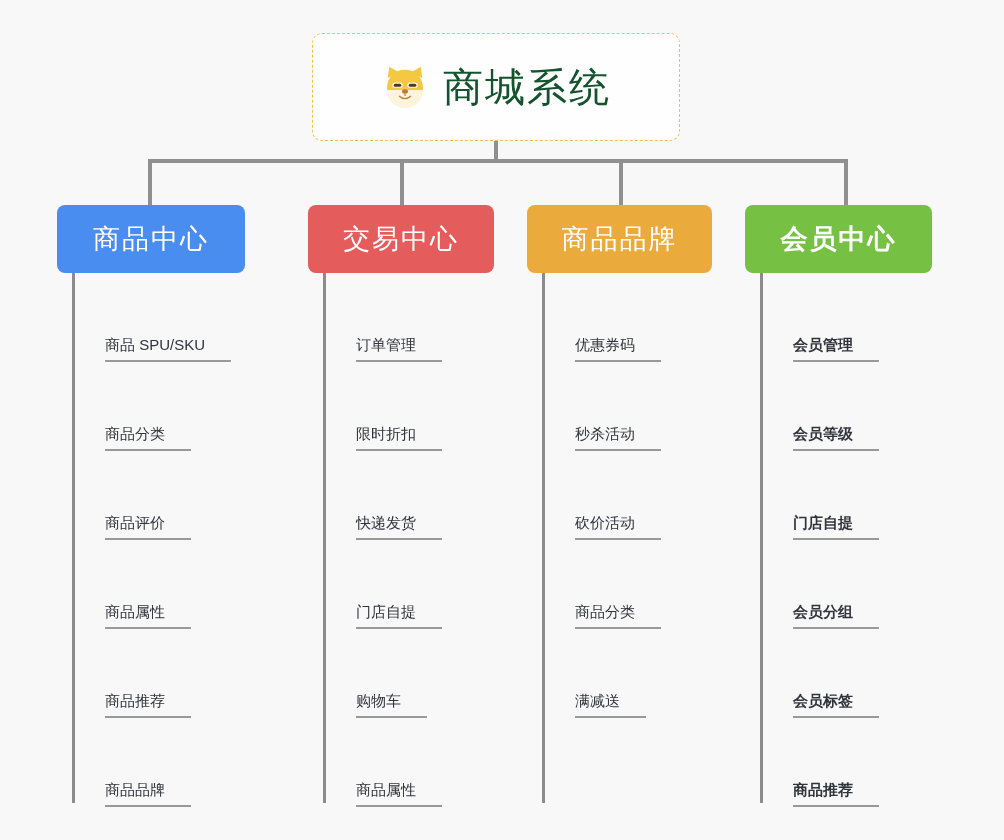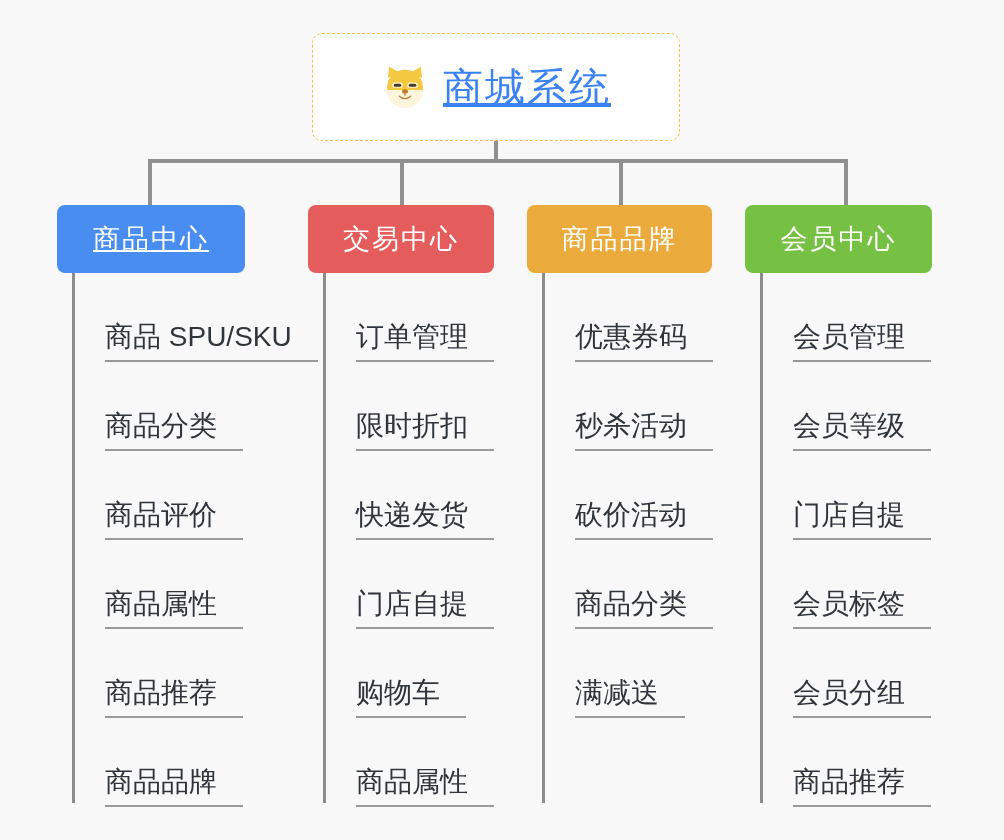--- a/index.html
+++ b/index.html
@@ -92,21 +92,21 @@
     position: relative;
     height: 89px;
     display: flex;
     align-items: flex-end;
     padding-left: 48px;
     box-sizing: border-box;
   }
   .leaf-label {
     position: relative;
     display: inline-block;
-    font-size: 28px;
+    font-size: 15px;
     line-height: 1.1;
     color: #30353c;
     white-space: nowrap;
     padding-bottom: 7px;
     padding-right: 26px;
     border-bottom: 2px solid #999999;
   }
 </style>
 </head>
 <body style="background: rgb(248, 248, 248);">
@@ -126,34 +126,34 @@
       <rect x="15" y="26" width="14" height="7" rx="3.5" fill="#fdf4dc"></rect>
       <rect x="35" y="26" width="14" height="7" rx="3.5" fill="#fdf4dc"></rect>
       <rect x="17" y="27.5" width="10" height="4" rx="2" fill="#4a3a20"></rect>
       <rect x="37" y="27.5" width="10" height="4" rx="2" fill="#4a3a20"></rect>
 
       <ellipse cx="32" cy="38" rx="4" ry="3" fill="#b97f33"></ellipse>
 
       <path d="M32 41 L32 44" stroke="#b97f33" stroke-width="1.6" fill="none"></path>
       <path d="M24 44 q8 7 16 0" stroke="#b97f33" stroke-width="1.6" fill="none"></path>
     </svg>
-    <span class="root-title" style="color: #3b82f6; text-decoration: underline;">商城系统</span>
+    <span class="root-title" style="color: #14532d;">商城系统</span>
   </div>
 
   <div class="conn conn-v" style="left: 494px; top: 141px; height: 22px; background: rgb(144, 144, 144);"></div>
 
   <div class="conn conn-h" style="left: 148px; top: 159px; width: 700px; background: rgb(144, 144, 144);"></div>
 
   <div class="conn conn-v" style="left: 148px; top: 159px; height: 48px; background: rgb(144, 144, 144);"></div>
   <div class="conn conn-v" style="left: 400px; top: 159px; height: 48px; background: rgb(144, 144, 144);"></div>
   <div class="conn conn-v" style="left: 619px; top: 159px; height: 48px; background: rgb(144, 144, 144);"></div>
   <div class="conn conn-v" style="left: 844px; top: 159px; height: 48px; background: rgb(144, 144, 144);"></div>
 
   <div class="column" style="left:57px; width:188px;">
-    <div class="cat-box" style="width: 188px; background: rgb(74, 141, 240); text-decoration: underline;">
+    <div class="cat-box" style="width: 188px; background: rgb(74, 141, 240);">
       <span>商品中心</span>
     </div>
     <div class="leaf-list">
       <div class="spine" style="height:530px;"></div>
       <div class="leaf">
           <span class="leaf-label">商品 SPU/SKU</span>
         </div>
       <div class="leaf">
           <span class="leaf-label">商品分类</span>
         </div>
@@ -216,40 +216,40 @@
         </div>
       <div class="leaf">
           <span class="leaf-label">商品分类</span>
         </div>
       <div class="leaf">
           <span class="leaf-label">满减送</span>
         </div>
     </div>
   </div>
 
-  <div class="column" style="left:745px; width:187px;">
+  <div class="column" style="left:745px; width:187px;font-weight:bold;">
     <div class="cat-box" style="width: 187px; background: rgb(118, 192, 67);">
       <span>会员中心</span>
     </div>
     <div class="leaf-list">
       <div class="spine" style="height:530px;"></div>
       <div class="leaf">
           <span class="leaf-label">会员管理</span>
         </div>
       <div class="leaf">
           <span class="leaf-label">会员等级</span>
         </div>
       <div class="leaf">
           <span class="leaf-label">门店自提</span>
         </div>
       <div class="leaf">
+          <span class="leaf-label">会员分组</span>
+        </div>
+      <div class="leaf">
           <span class="leaf-label">会员标签</span>
         </div>
       <div class="leaf">
-          <span class="leaf-label">会员分组</span>
-        </div>
-      <div class="leaf">
           <span class="leaf-label">商品推荐</span>
         </div>
     </div>
   </div>
 
 </div>
 
 </body></html>

